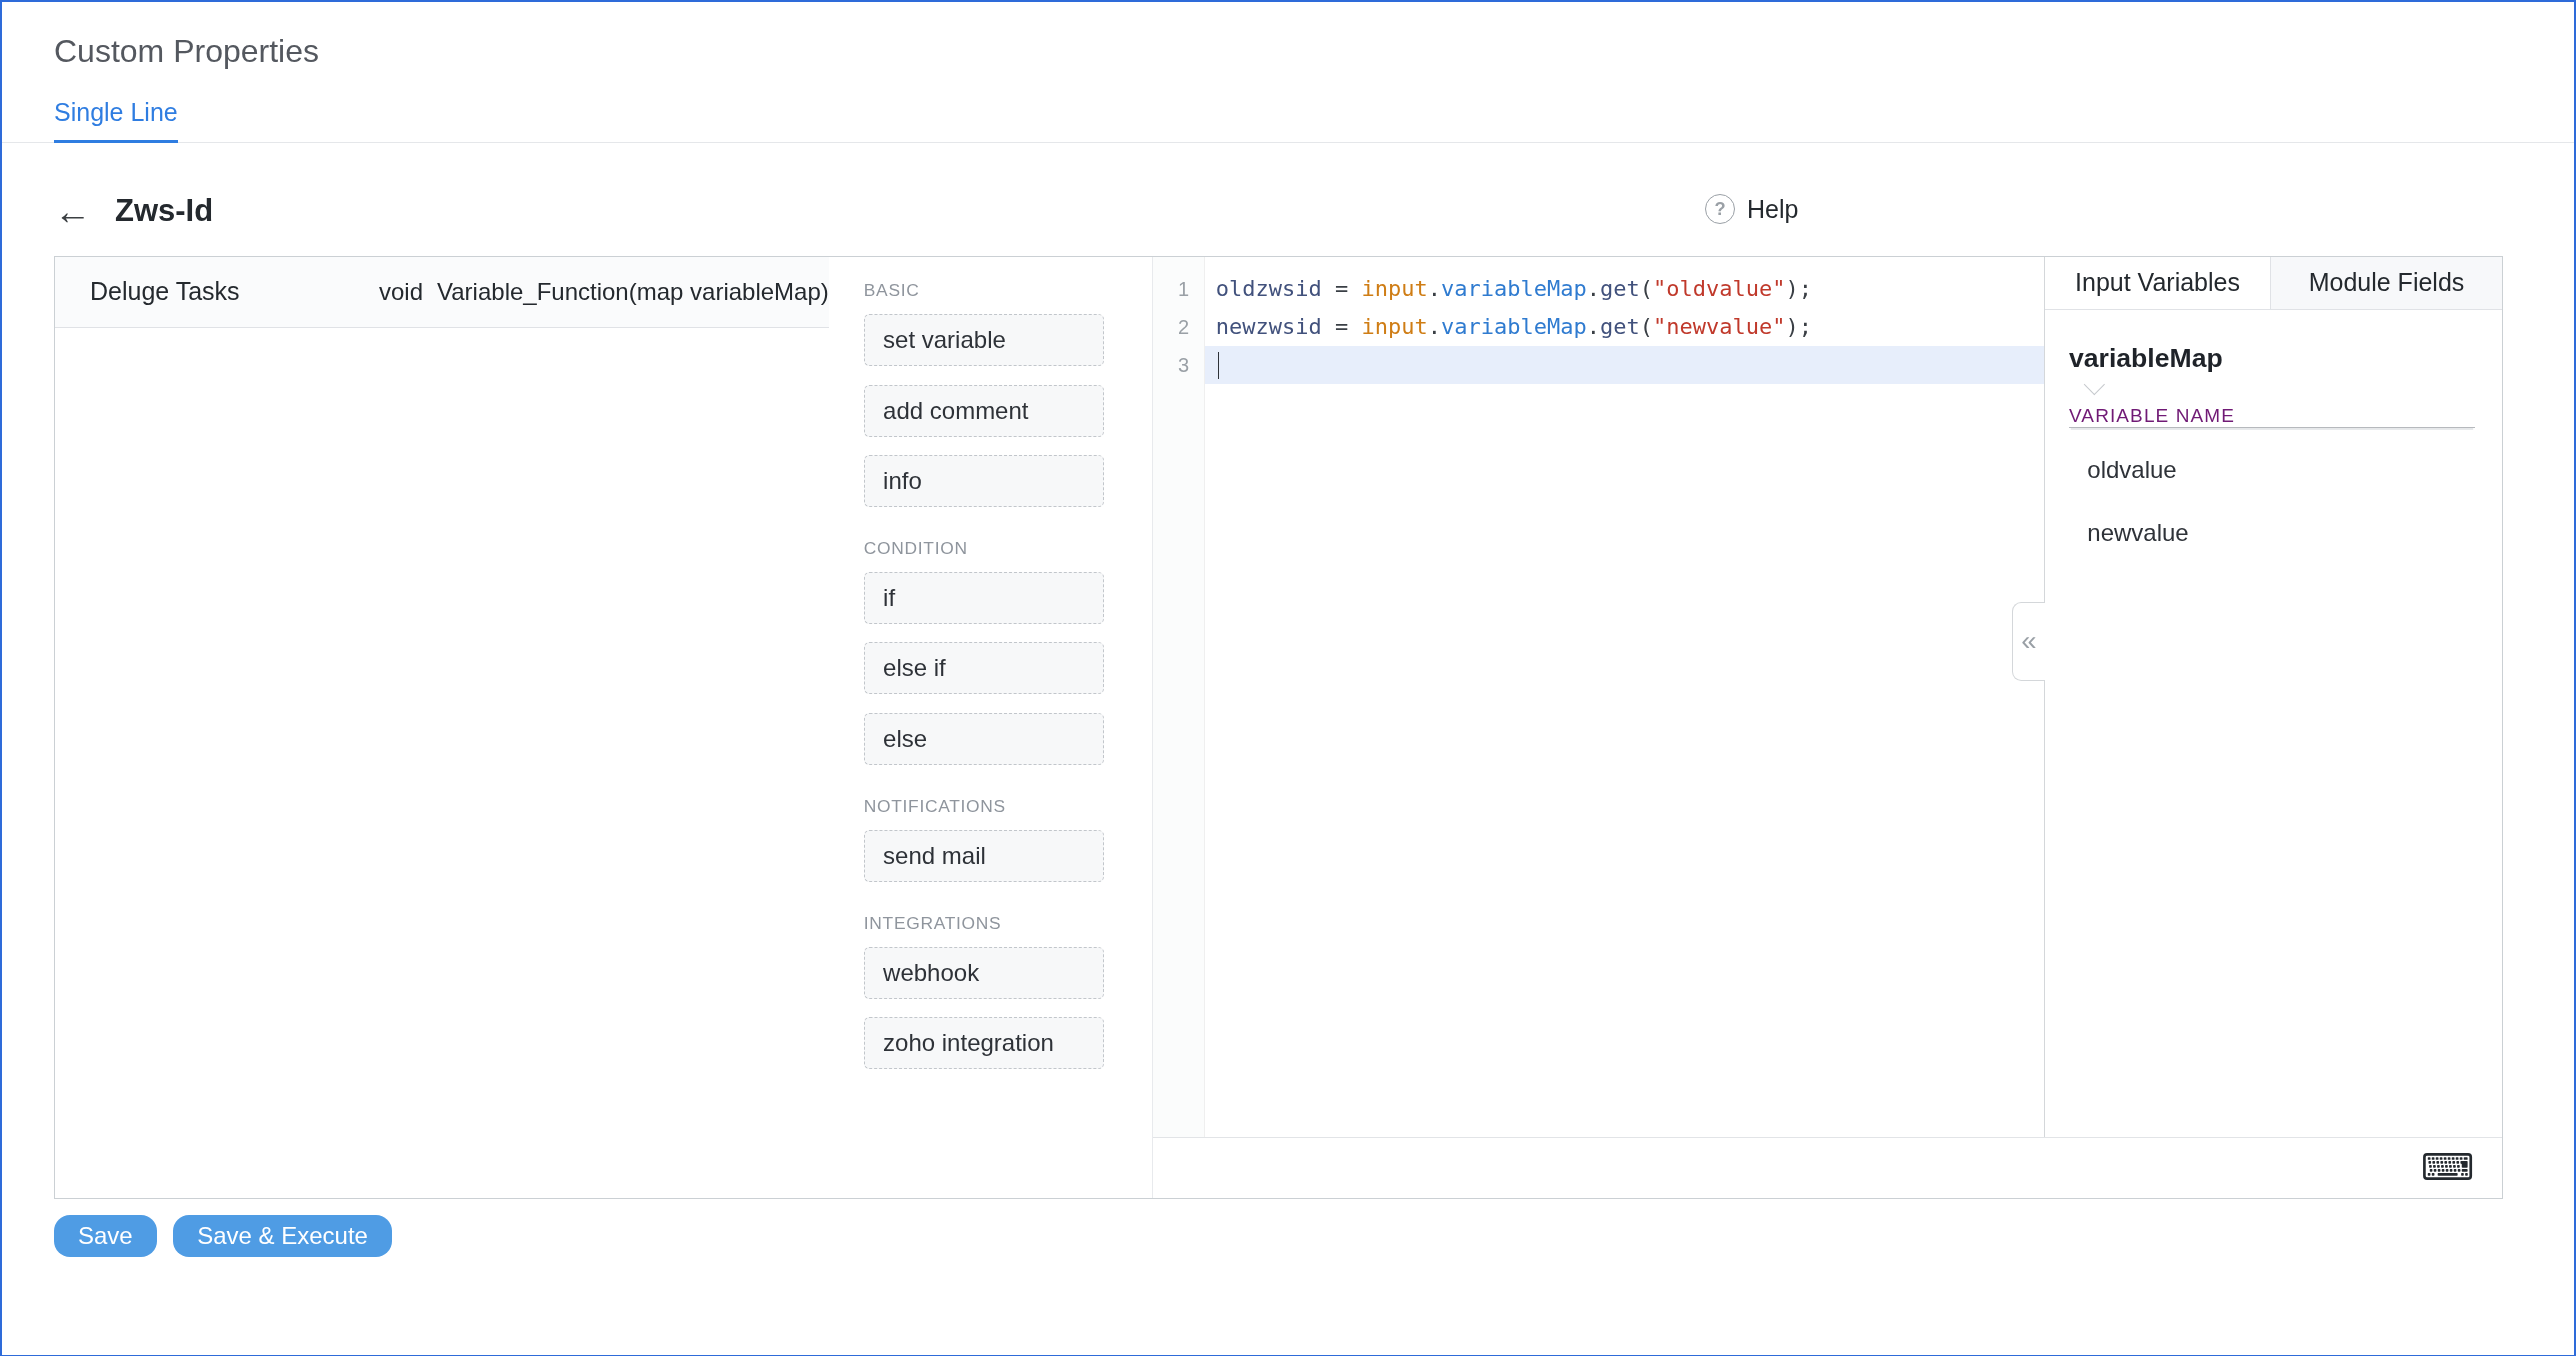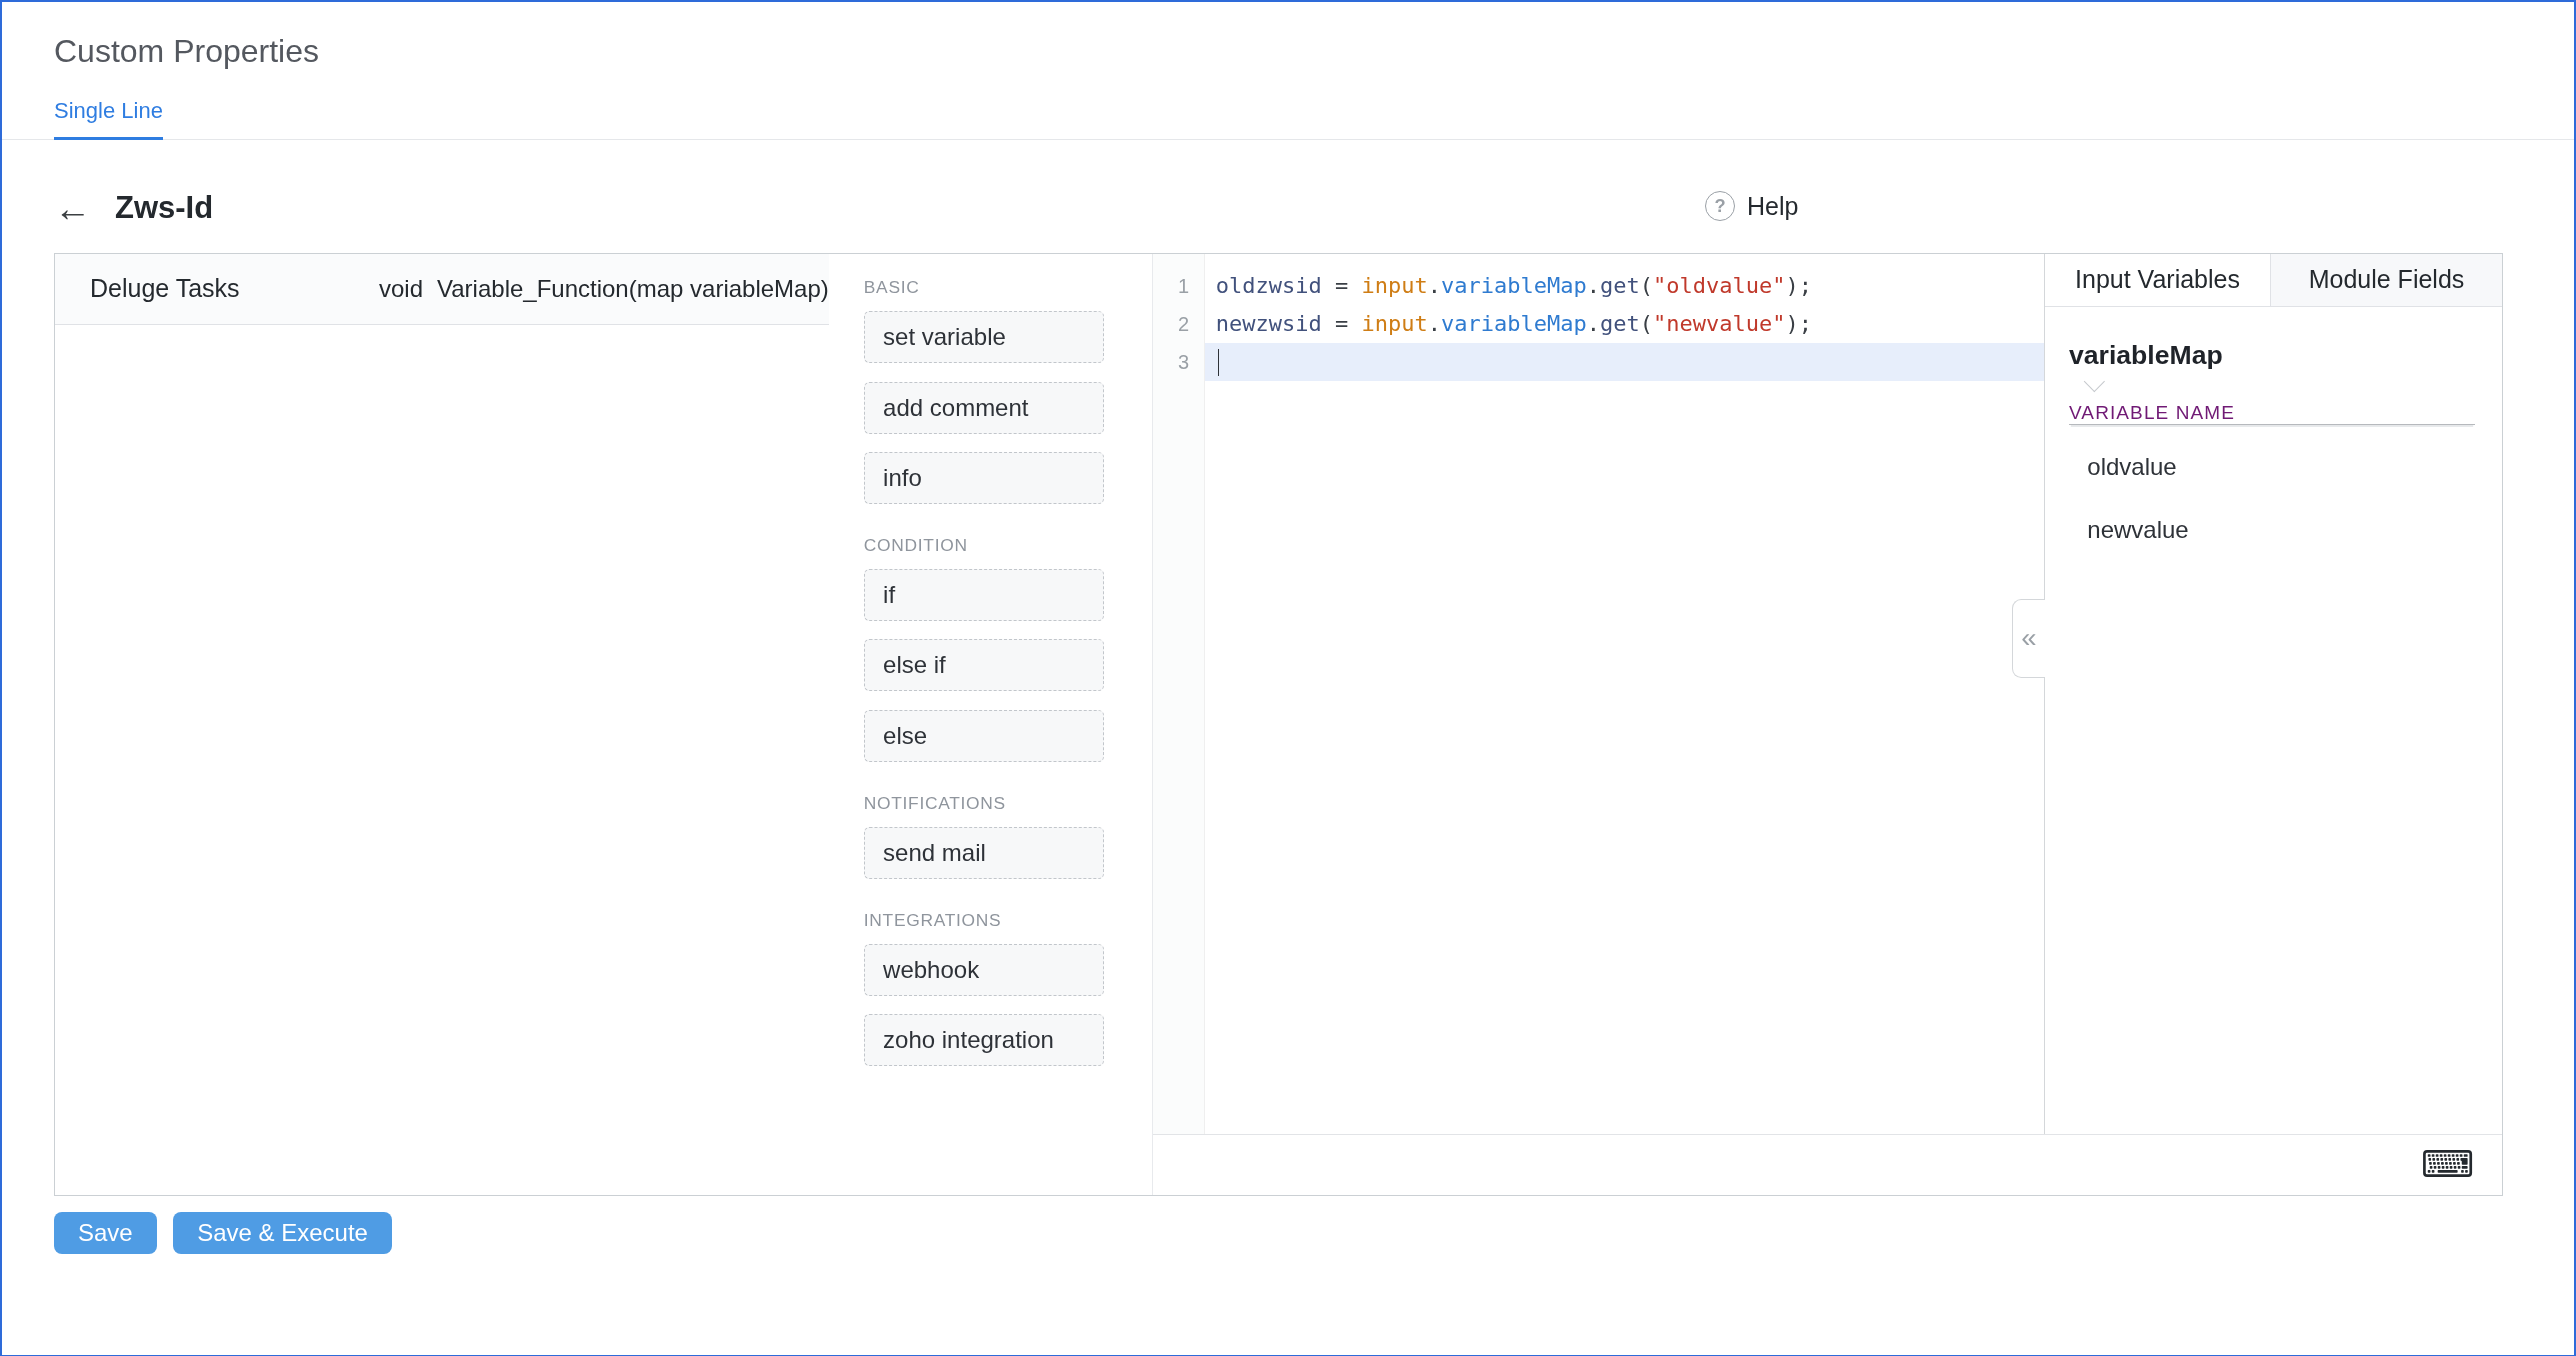--- a/index.html
+++ b/index.html
@@ -10,21 +10,21 @@
     border: 2.8px solid var(--page-border, #2e6bd9);
     background: #fff; overflow: hidden;
   }
 
   
   .top-bar { padding-top: 31px; }
   .page-title { margin-left: 52px; font-size: 32px; color: #54585f; }
   .tab-row { margin-top: 27.5px; padding-left: 52px; border-bottom: 0.9px solid #e5e7ea; }
   .tab {
     display: inline-block; padding-bottom: 13px; margin-bottom: -0.9px;
-    color: var(--accent-blue, #2f7de1); font-size: 22px;
+    color: var(--accent-blue, #2f7de1); font-size: 25px;
     border-bottom: 3.7px solid var(--accent-blue, #2f7de1); cursor: pointer;
   }
 
   .content { padding: 0 71px 0 52px; }
 
   
   .fn-header { position: relative; margin-top: 50px; display: flex; align-items: center; }
   .back { font-size: 37px; color: #3c4043; margin-right: 24px; line-height: 1; cursor: pointer; }
   .fn-title { font-size: 31px; font-weight: bold; color: #24292e; }
   .help { position: absolute; left: 1651px; top: 1.8px; display: flex; align-items: center; cursor: pointer; }
@@ -104,21 +104,21 @@
   .bottom-strip {
     height: 61px; min-height: 61px; border-top: 0.9px solid #e2e4e7; background: #fff;
     display: flex; align-items: center; justify-content: flex-end; padding-right: 27.5px;
   }
   .kbd-icon { font-size: 37px; line-height: 1; color: #24292e; cursor: pointer; font-family: "DejaVu Sans", sans-serif; }
 
   
   .footer-buttons { margin-top: 16.5px; display: flex; }
   .btn {
     height: 42px; padding: 0 24px; background: var(--button-blue, #4f9ce4); color: #fff;
-    font-size: 24px; border: none; border-radius: 8px; margin-right: 16.5px;
+    font-size: 24px; border: none; border-radius: 16px; margin-right: 16.5px;
     cursor: pointer; font-family: inherit;
   }
 </style>
 </head>
 <body>
 
 <div class="page">
 
   <div class="top-bar">
     <div class="page-title">Custom Properties</div>

